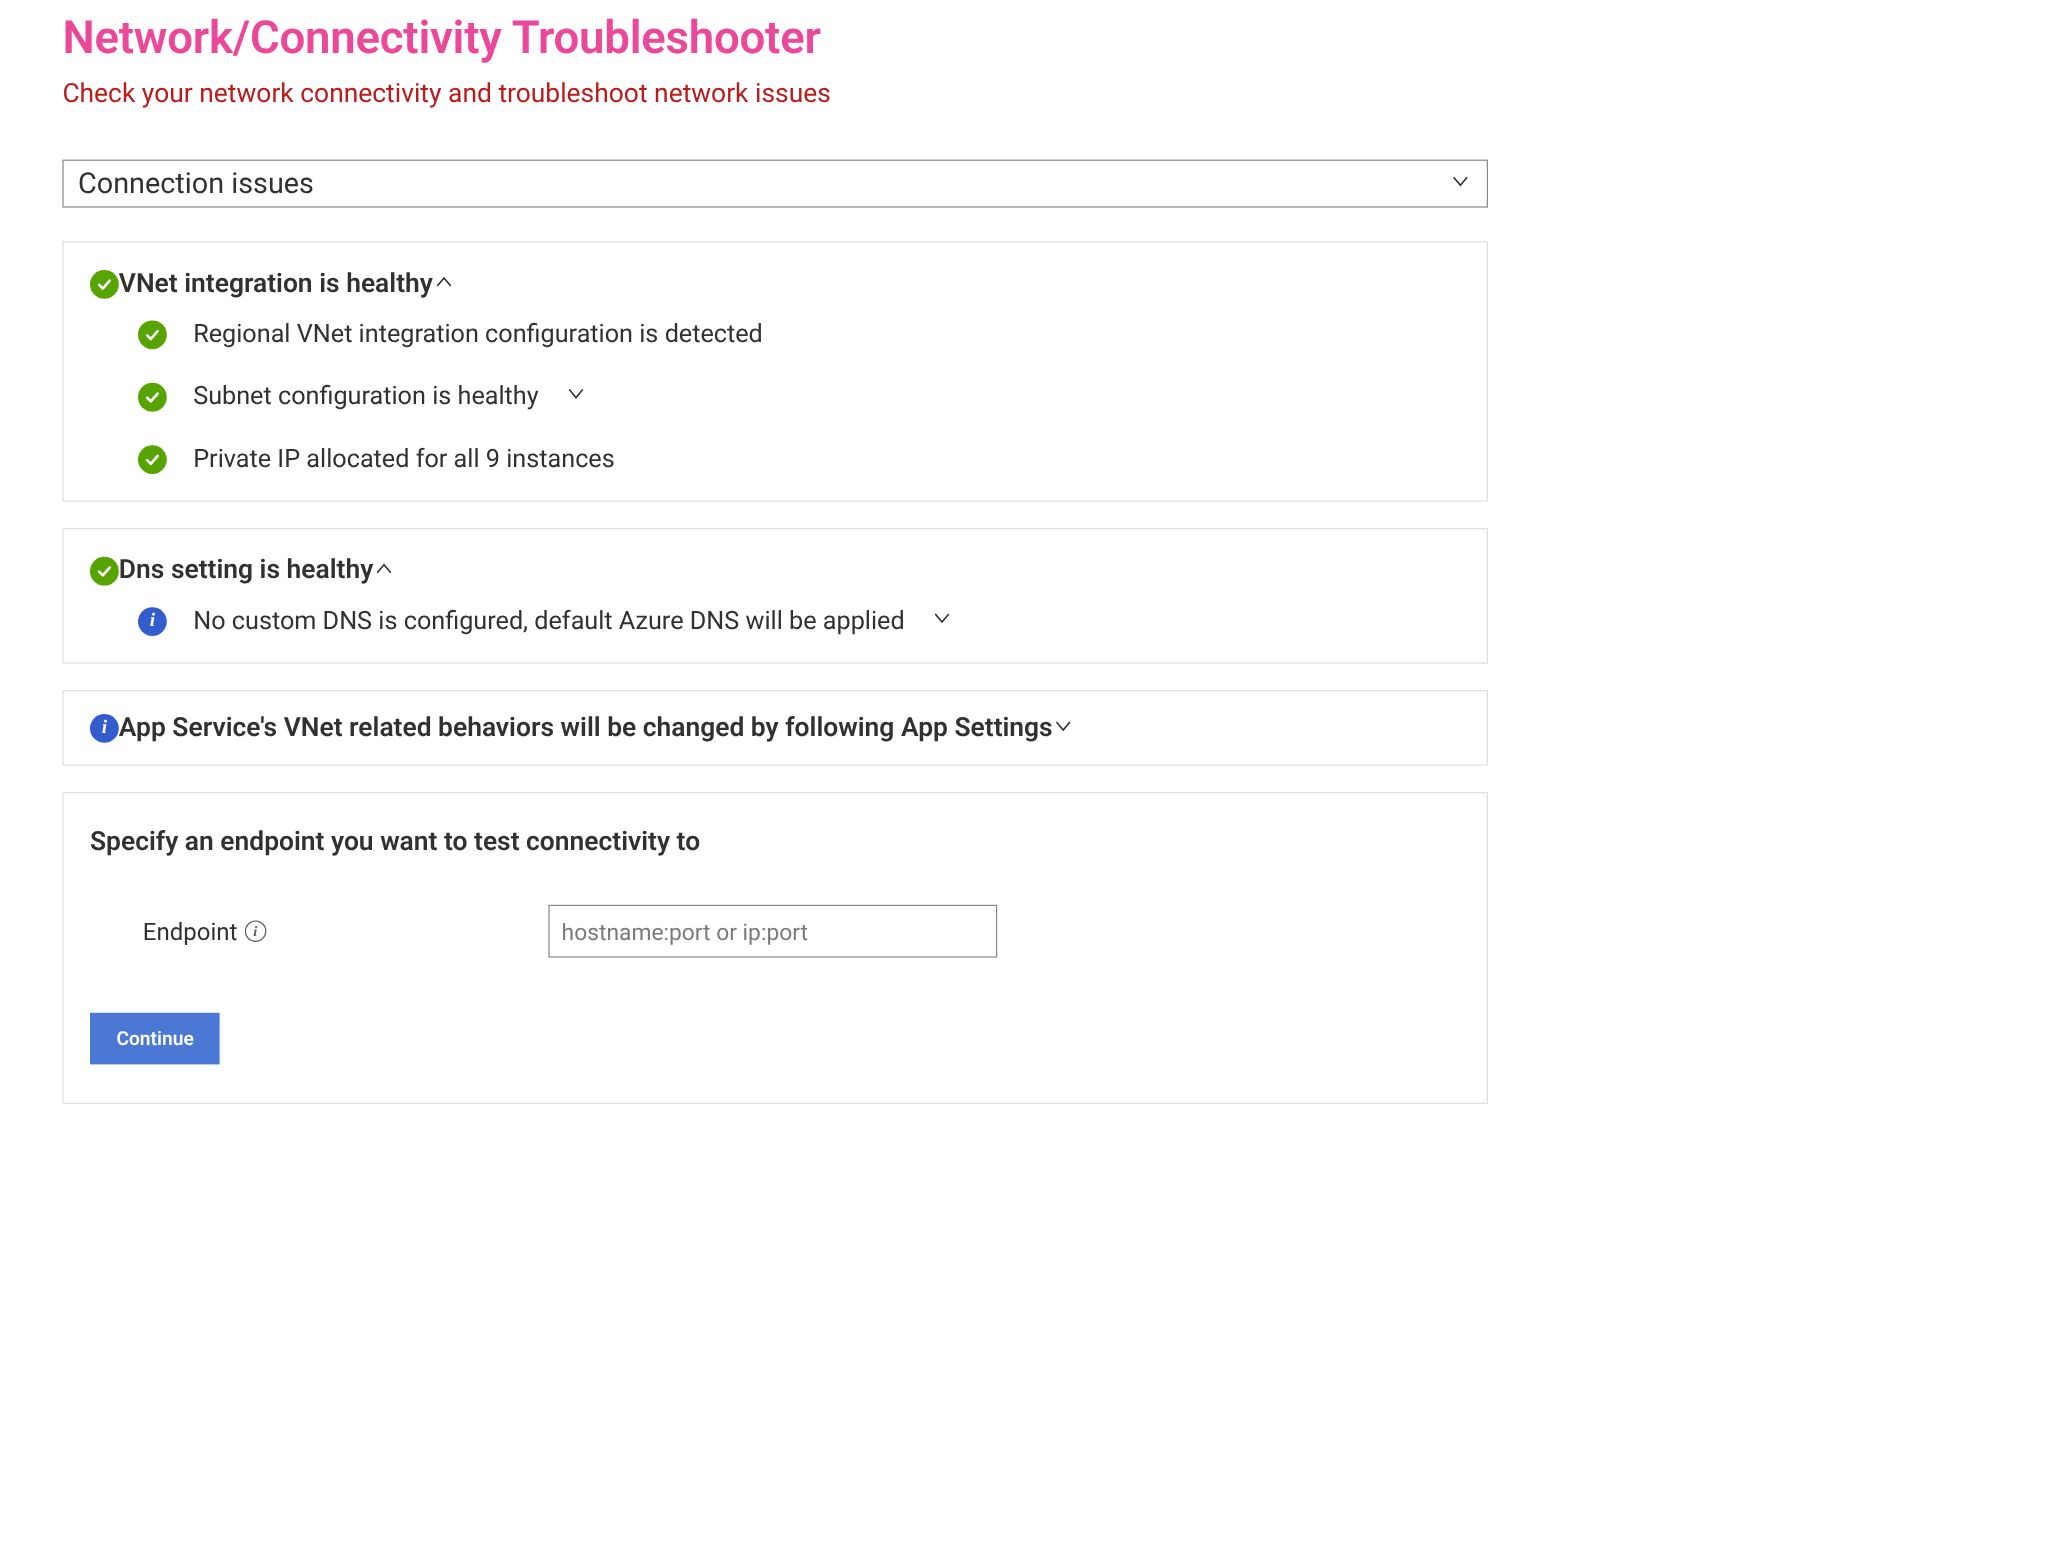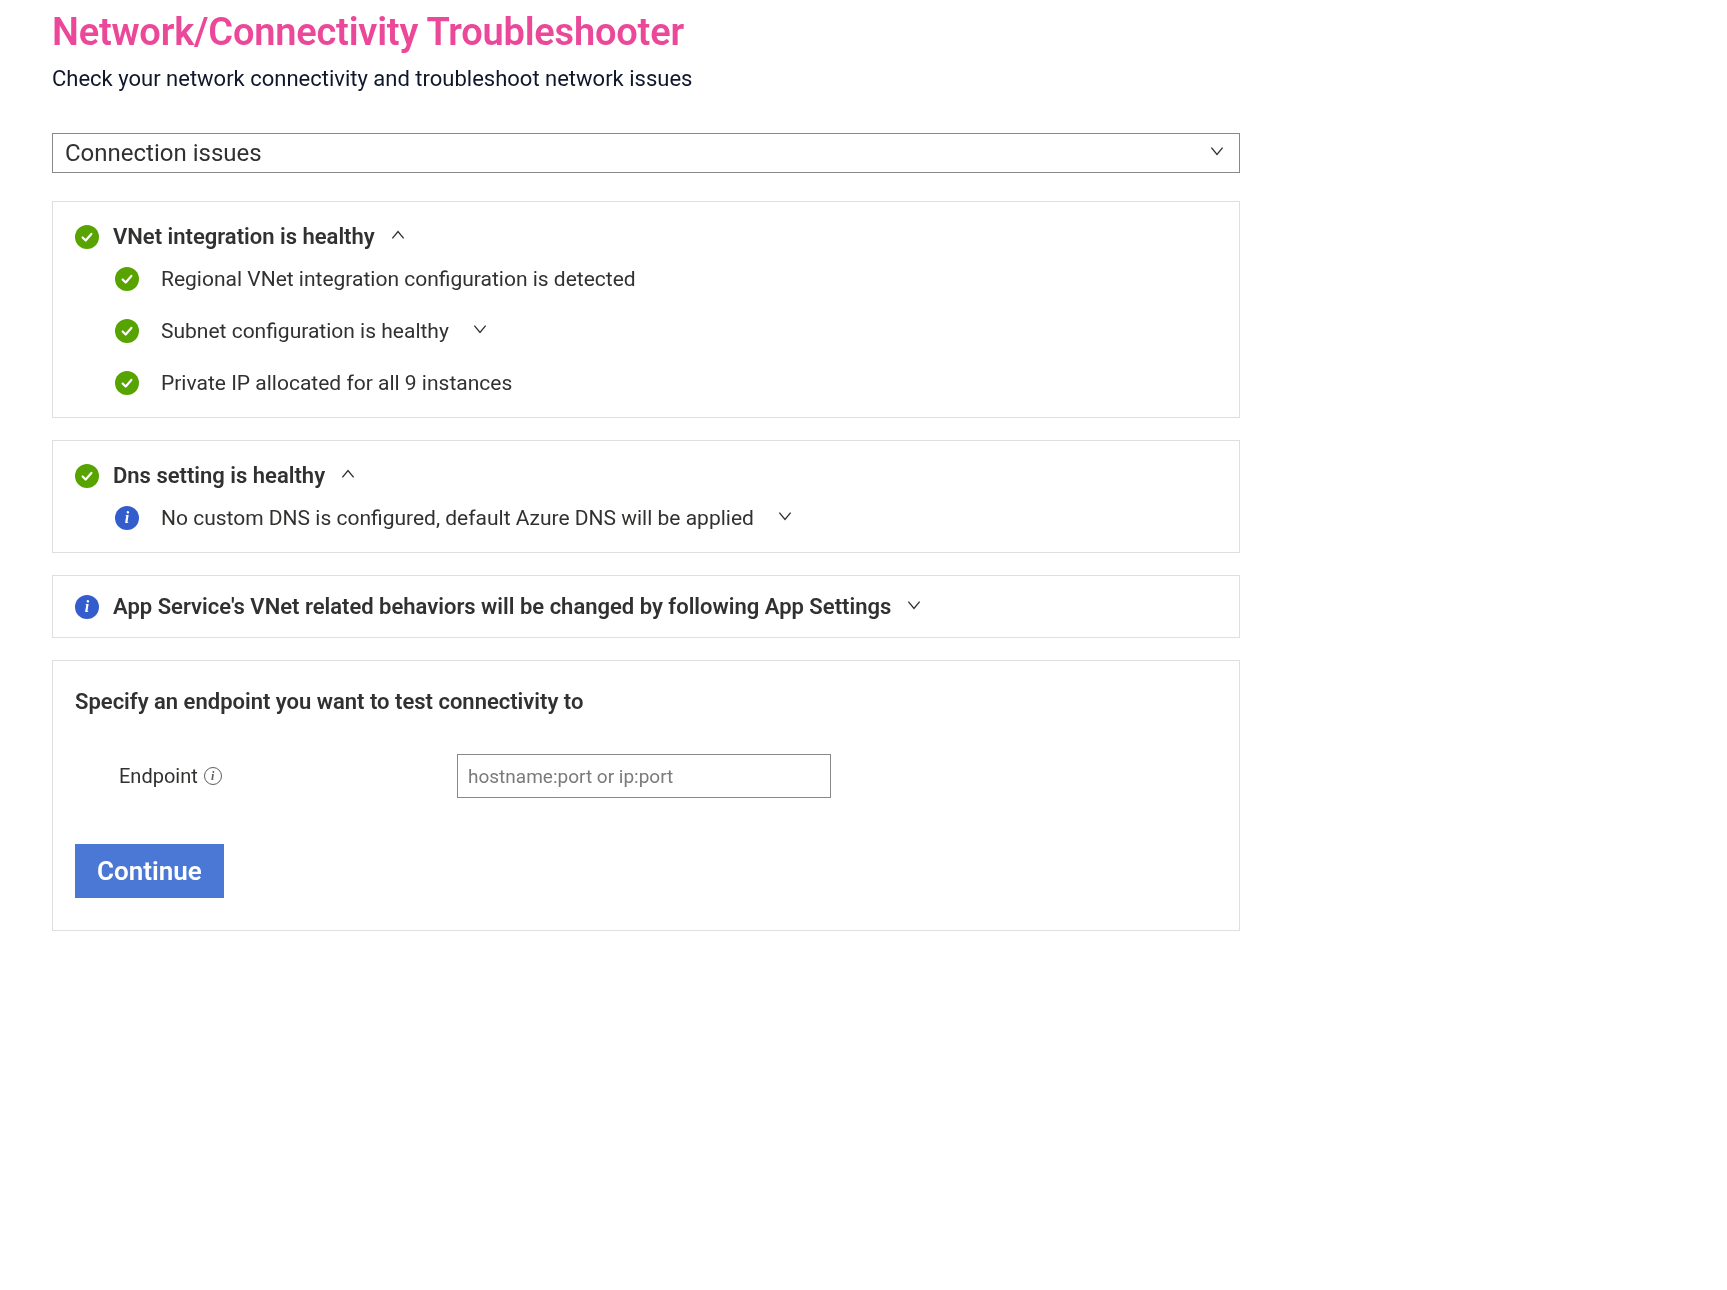--- a/index.html
+++ b/index.html
@@ -19,21 +19,21 @@
   }
   h1.page-title {
     font-size: 38px;
     font-weight: 600;
     color: #ec4899;
     margin-bottom: 12px;
     letter-spacing: -0.2px;
   }
   .page-subtitle {
     font-size: 22px;
-    color: #0f172a;
+    color: #b91c1c;
     margin-bottom: 42px;
     font-weight: 400;
   }
   .prompt-label {
     font-size: 22px;
     font-weight: 600;
     color: #323130;
     margin-bottom: 14px;
   }
   .select-wrapper {
@@ -64,21 +64,21 @@
   .panel {
     width: 1188px;
     border: 1px solid #e1dfdd;
     background: #ffffff;
     margin-bottom: 22px;
     padding: 22px 22px;
   }
   .status-row {
     display: flex;
     align-items: center;
-    gap: 14px;
+    gap: 0;
   }
   .status-row.header {
     margin-bottom: 0;
   }
   .status-row.header + .children {
     margin-top: 18px;
   }
   .status-title {
     font-size: 22px;
     font-weight: 600;
@@ -168,21 +168,21 @@
     color: #701a75;
   }
   .endpoint-input::placeholder {
     color: #7a7a7a;
   }
   .continue-btn {
     background: #4a78d4;
     color: #ffffff;
     border: none;
     padding: 12px 22px;
-    font-size: 26px;
+    font-size: 16px;
     font-weight: 600;
     font-family: inherit;
     cursor: pointer;
   }
 </style>
 </head>
 <body>
 
 <div class="container">
 

